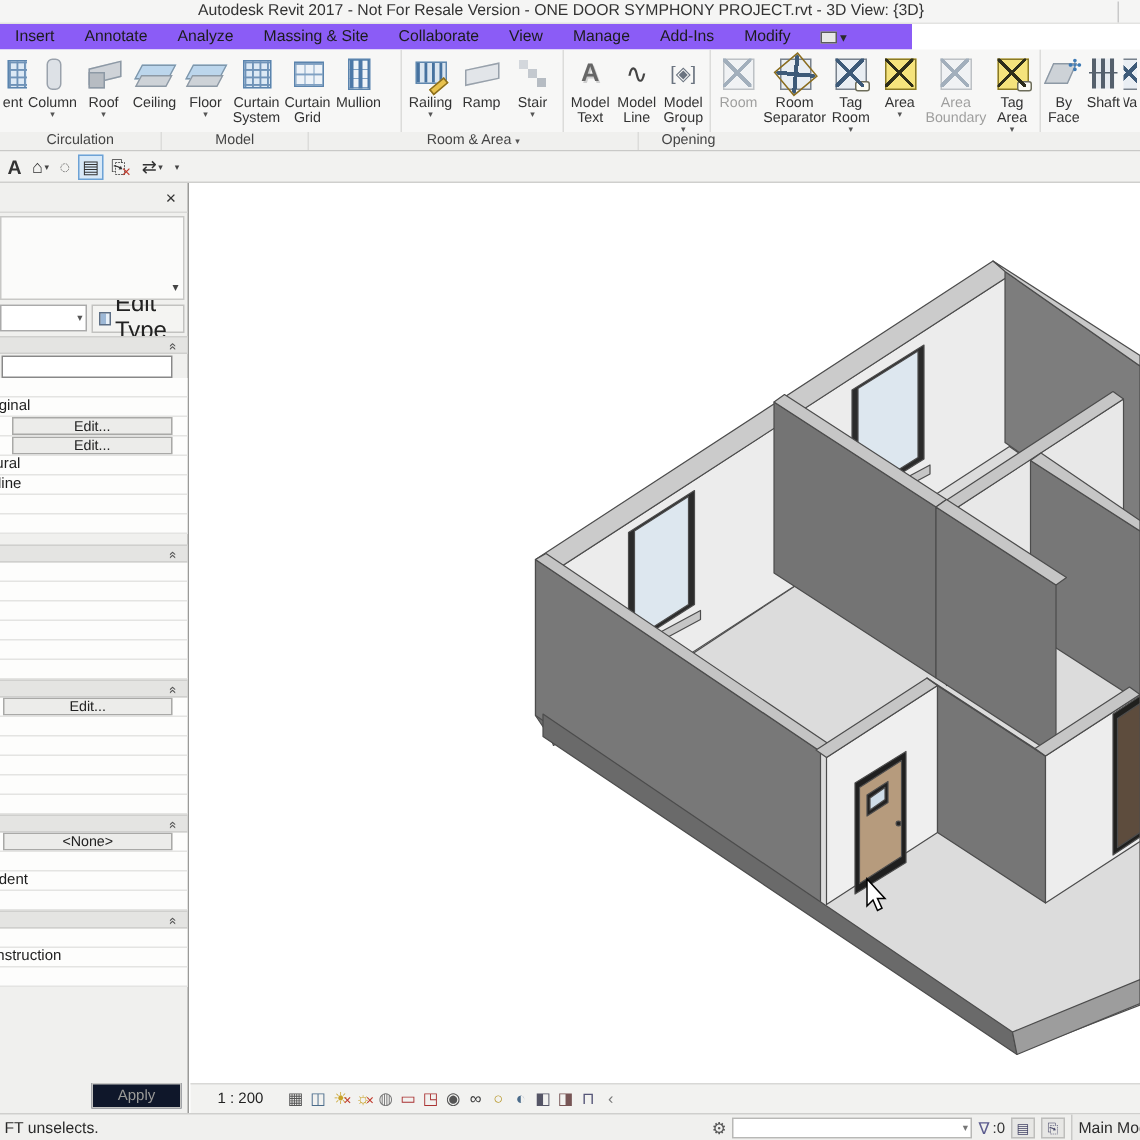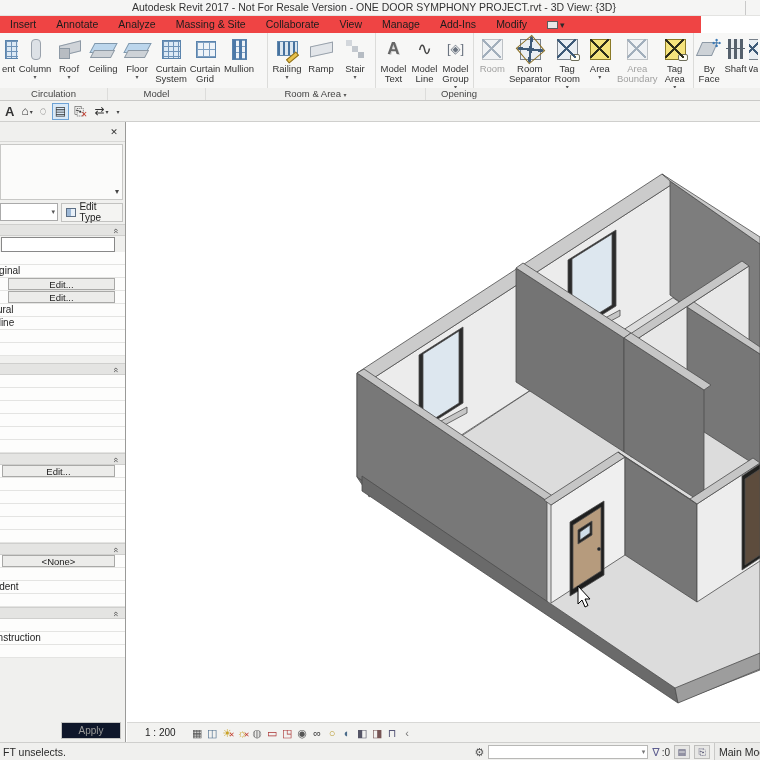--- a/index.html
+++ b/index.html
@@ -8,22 +8,22 @@
   #app { position:relative; width:760px; height:760px; background:#fff; }
 
   
   #titlebar { position:absolute; left:0; top:0; width:760px; height:16px;
     background:#f5f5f4; border-bottom:1px solid #e3e3e1; }
   #titlebar .t { position:absolute; left:0; right:12px; top:1px; text-align:center;
     font-size:10.5px; color:#333; white-space:nowrap; }
   #titlebar .vline { position:absolute; right:14px; top:1px; width:1px; height:14px; background:#c9c9c9; }
 
   
-  #menubar { position:absolute; left:0; top:16px; width:701px; height:17px;
-    background:#ef4444; display:flex; align-items:center; }
+  #menubar { position:absolute; left:0; top:16px; width:608px; height:17px;
+    background:#8b5cf6; display:flex; align-items:center; }
   .mtab { font-size:10.5px; color:#1c1c1c; padding:0 10px; height:17px; line-height:17px; cursor:default; }
   #menubar .mb-overflow { margin-left:4px; display:flex; align-items:center; gap:2px;
     font-size:9px; color:#2a2a2a; padding:0 6px; }
   #menubar .mb-overflow .bx { width:11px; height:8px; background:#e8e8e6; border:1px solid #5c5c5c; }
 
   
   #ribbon { position:absolute; left:0; top:33px; width:760px; height:55px; background:#f7f7f6;
     display:flex; overflow:hidden; }
   .rgroup { display:flex; align-items:flex-start; border-right:1px solid #dcdcda; padding:2px 2px 0 2px; }
   .tool { display:flex; flex-direction:column; align-items:center; width:34px; padding-top:2px;
@@ -111,21 +111,21 @@
   .p-head { position:relative; height:20px; border-bottom:1px solid #d8d8d6; }
   .p-head .x { position:absolute; right:4px; top:3px; width:14px; height:14px; text-align:center;
     line-height:14px; font-size:9px; color:#333; cursor:default; }
   .p-selector { position:relative; margin:2px 2px 0 0; height:56px; background:#fbfbfa;
     border:1px solid #c8c8c6; }
   .p-selector .car { position:absolute; right:3px; bottom:3px; font-size:8px; color:#444; }
   .p-typebar { display:flex; align-items:center; height:24px; padding:2px 2px 2px 0; gap:3px; }
   .p-combo { position:relative; flex:0 0 58px; height:18px; background:#fff; border:1px solid #aaa; }
   .p-combo .car { position:absolute; right:2px; top:4px; font-size:7px; color:#555; }
   .p-edittype { display:flex; align-items:center; gap:3px; height:19px; padding:0 4px;
-    background:#f4f4f2; border:1px solid #c2c2c0; font-size:10px; color:#222; }
+    background:#f4f4f2; border:1px solid #c2c2c0; font-size:16px; color:#222; }
   .p-edittype .ico { width:11px; height:9px; border:1px solid #5d6f85;
     background:linear-gradient(90deg,#9db8d6 4px,#e8f0f8 4px); }
   .p-sech { position:relative; height:12px; background:#e4e4e2; border-top:1px solid #cfcfcd;
     border-bottom:1px solid #cfcfcd; }
   .p-sech .chev { position:absolute; right:7px; top:1px; font-size:9px; color:#555;
     transform:rotate(90deg); display:inline-block; }
   .p-input { height:15px; margin:1px 10px 0 1px; background:#fff; border:1px solid #888; }
   .p-rows { background:#fdfdfc; }
   .p-row { position:relative; height:13px; border-bottom:1px solid #e4e4e2; overflow:hidden;
     line-height:12px; white-space:nowrap; }

